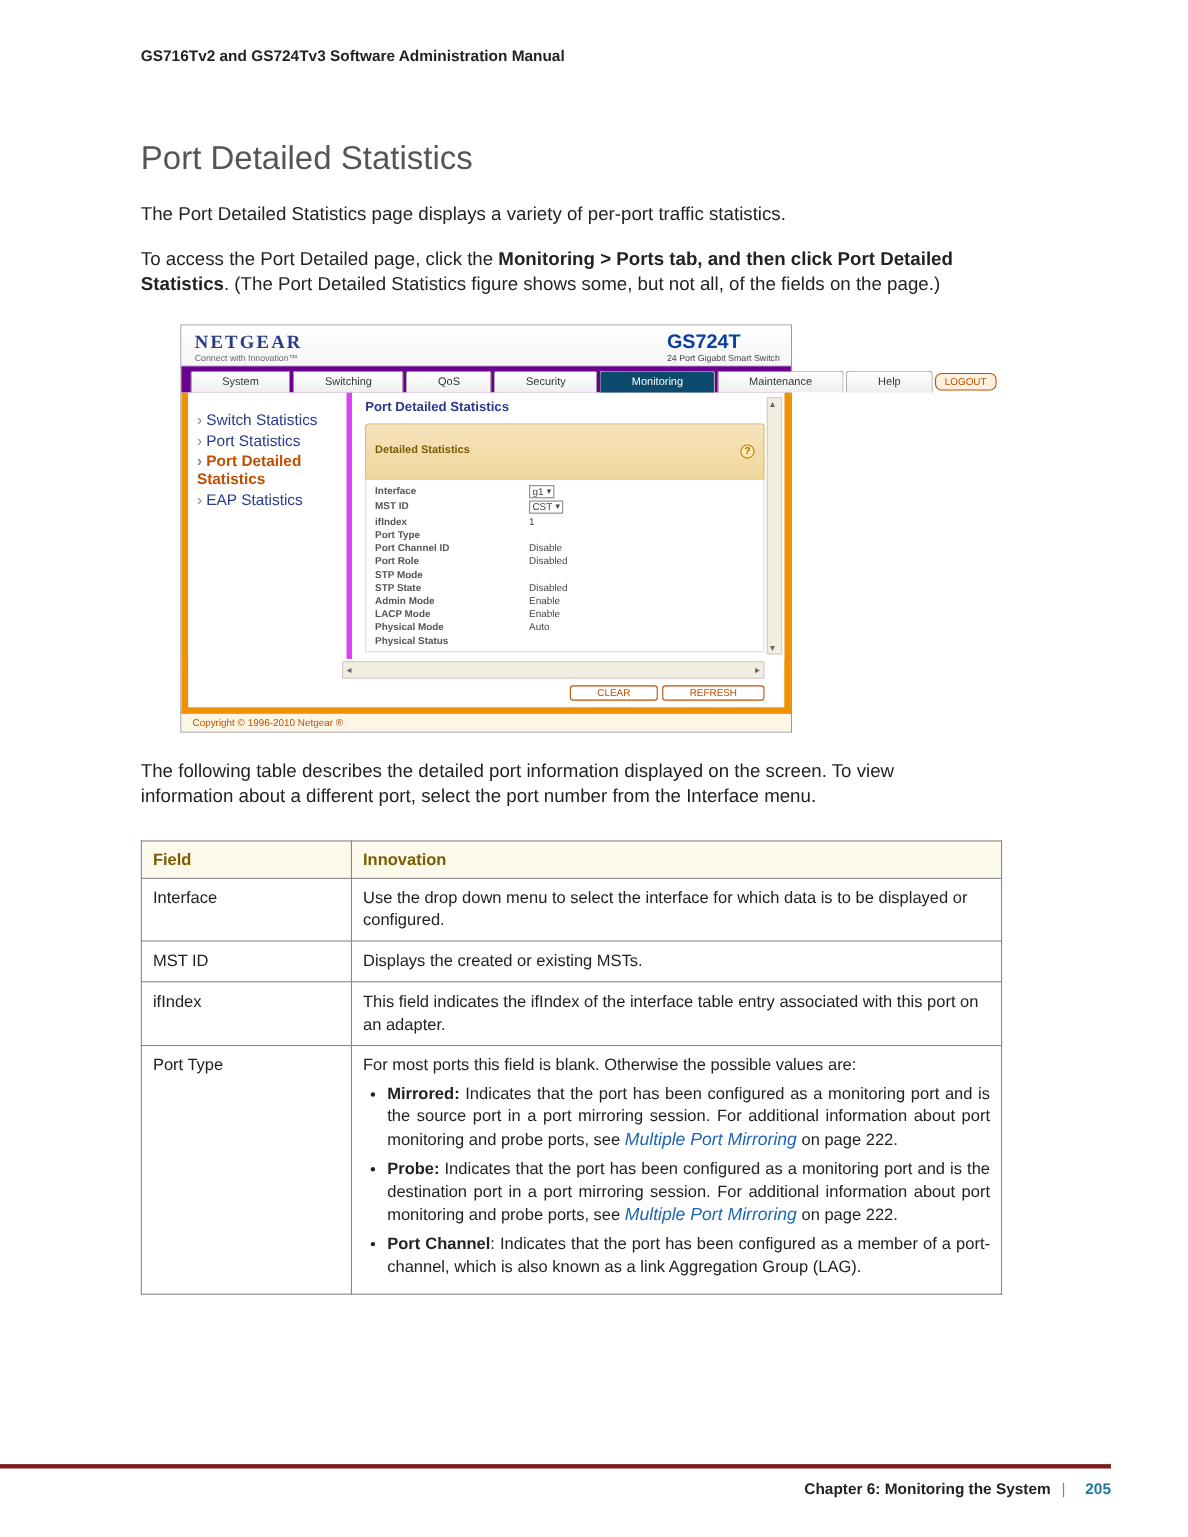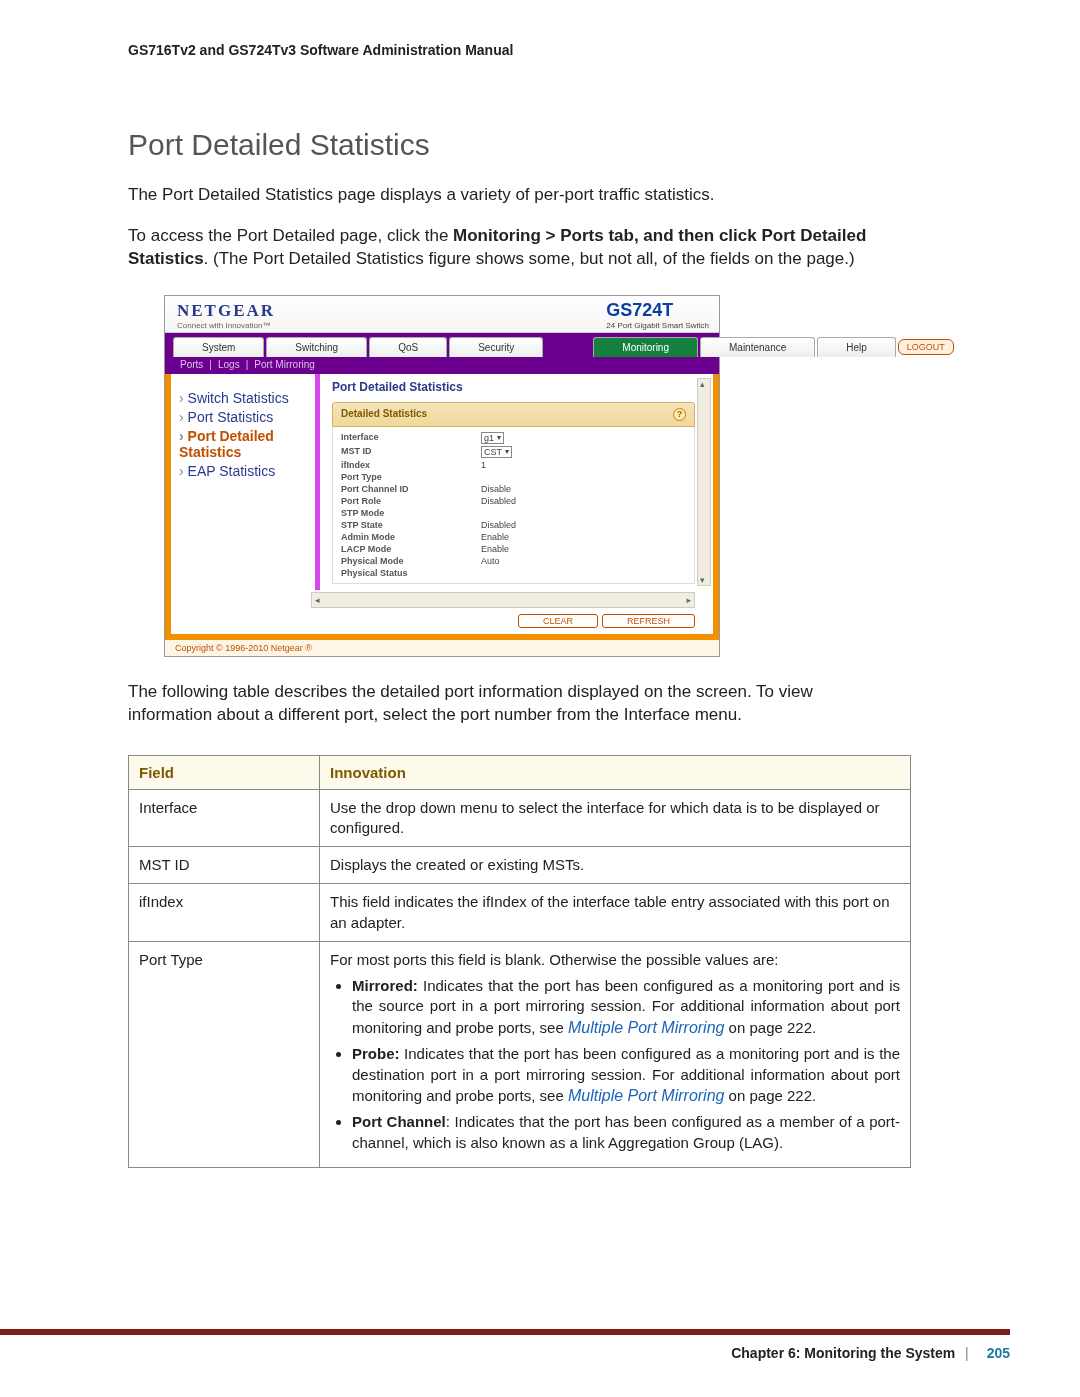--- a/index.html
+++ b/index.html
@@ -86,23 +86,22 @@
     background: linear-gradient(#fff,#eee);
     color: #333;
     font-size: 10px;
     padding: 4px 28px;
     margin-right: 2px;
     border-radius: 3px 3px 0 0;
     border: 1px solid #aaa;
     border-bottom: none;
   }
   .ss-tab.active {
-    background: #15803d;
+    background: #0c4a6e;
     color: #fff;
-    margin-left: 48px;
   }
   .ss-tab.logout {
     margin-left: auto;
     color: #c05000;
     font-size: 9px;
     padding: 2px 8px;
     border-radius: 6px;
     align-self: center;
     background: #fff0e0;
     border: 1px solid #c05000;
@@ -145,21 +144,21 @@
     color: #2a3a8a;
     font-weight: bold;
     font-size: 12px;
     margin-bottom: 8px;
   }
   .ss-panel-header {
     background: linear-gradient(#f7e3bd,#f1d79a);
     color: #7a5b00;
     font-weight: bold;
     font-size: 10px;
-    padding: 5px 8px;
+    padding: 18px 8px;
     border: 1px solid #d4b25a;
     border-radius: 3px 3px 0 0;
     display: flex;
     justify-content: space-between;
   }
   .help-dot {
     display:inline-block;width:11px;height:11px;border:1px solid #c08000;
     border-radius:50%;background:#ffe9b0;text-align:center;line-height:11px;
     font-size:9px;color:#b06000;
   }
@@ -234,21 +233,21 @@
     padding-left: 22px;
   }
   .fd-table li { margin-bottom: 6px; text-align: justify; }
   .link-ref { color: #1c64b8; font-style: italic; font-size: 16px; }
   
   .page-footer {
     position: absolute;
     bottom: 36px;
     left: 0;
     right: 70px;
-    border-top: 6px solid #7f1d1d;
+    border-top: 4px solid #7f1d1d;
     padding-top: 10px;
     text-align: right;
     font-size: 14px;
   }
   .page-footer .chap { font-weight: bold; }
   .page-footer .pnum { color: #1c7a9c; font-weight: bold; margin-left: 8px; }
   .page-footer .sep { margin: 0 6px; color:#888; }
 </style>
 </head>
 <body>
@@ -280,21 +279,20 @@
       <div class="ss-nav" id="ss-nav">
           <div class="ss-tab">System</div>
           <div class="ss-tab">Switching</div>
           <div class="ss-tab">QoS</div>
           <div class="ss-tab">Security</div>
           <div class="ss-tab active">Monitoring</div>
           <div class="ss-tab">Maintenance</div>
           <div class="ss-tab">Help</div>
           <div class="ss-tab logout">LOGOUT</div>
         </div>
-      <div class="ss-subnav" id="ss-subnav"><span class="sub-item">Ports</span><span>|</span><span class="sub-item">Logs</span><span>|</span><span class="sub-item">Port Mirroring</span></div>
       <div class="ss-body">
         <div class="ss-content">
           <div class="ss-sidenav" id="ss-sidenav">
               <div class="sn-item">Switch Statistics</div>
               <div class="sn-item">Port Statistics</div>
               <div class="sn-item active">Port Detailed Statistics</div>
               <div class="sn-item">EAP Statistics</div>
             </div>
           <div class="ss-main">
             <div class="ss-main-title">Port Detailed Statistics</div>

